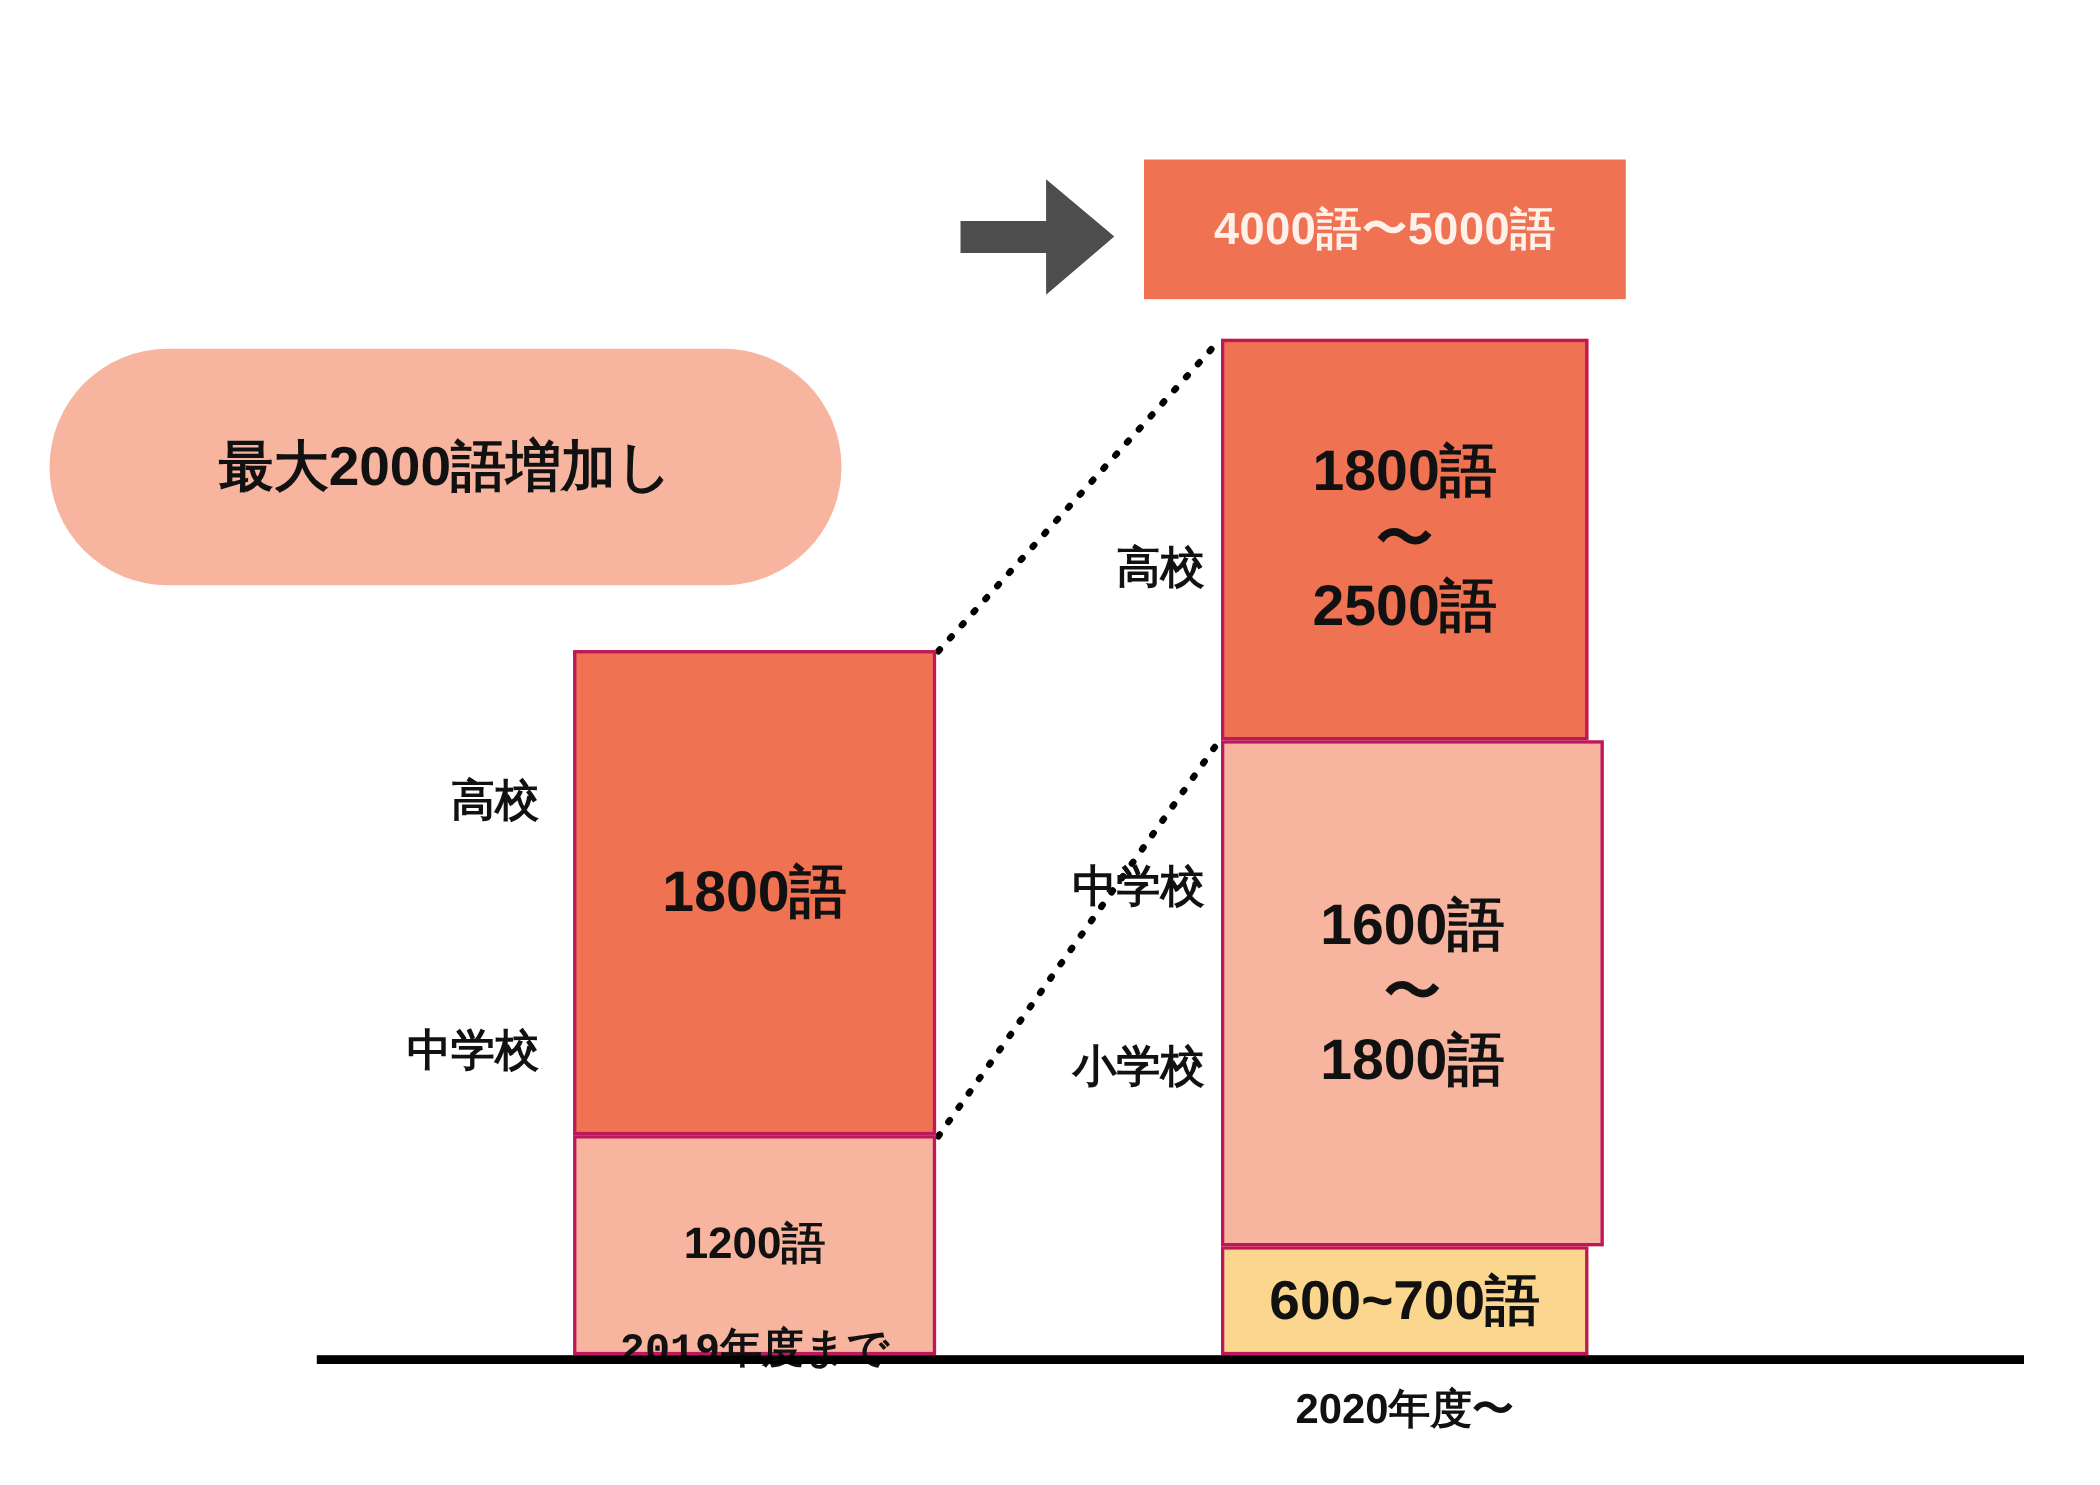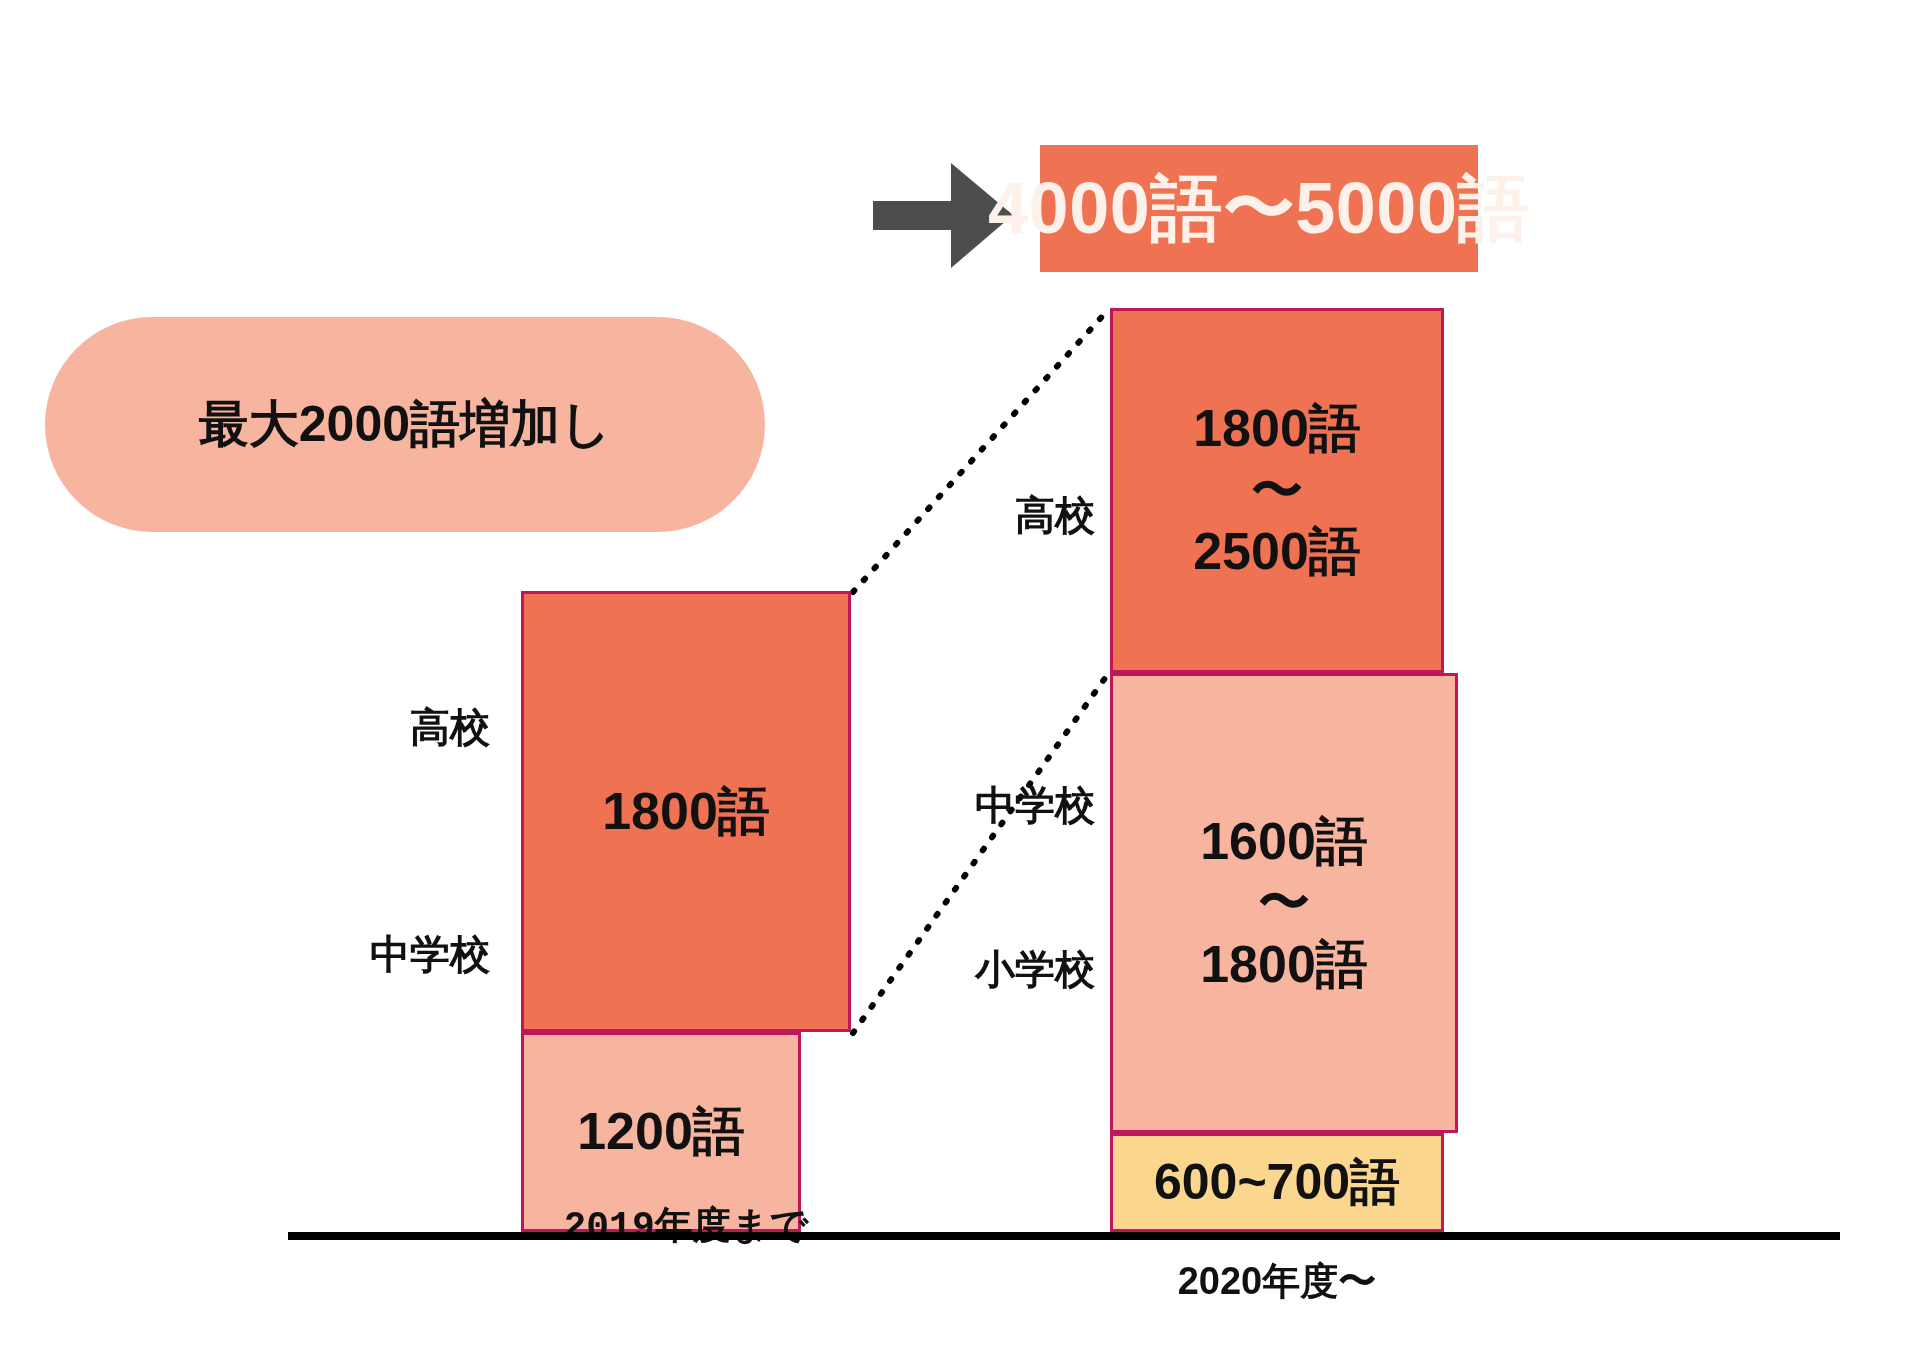--- a/index.html
+++ b/index.html
@@ -36,21 +36,21 @@
     top: 147px;
     width: 283px;
     height: 125px;
     font-size: 60px;
   }
   #pill-after {
     left: 1040px;
     top: 145px;
     width: 438px;
     height: 127px;
-    font-size: 72px;
+    font-size: 41px;
   }
 
   
   #arrow-wrap {
     position: absolute;
     left: 873px;
     top: 163px;
     width: 140px;
     height: 105px;
   }
@@ -121,21 +121,21 @@
     position: absolute;
     font-size: 38px;
     font-weight: 700;
     color: #111111;
     white-space: nowrap;
     text-align: center;
   }
 
   
   #left-high { left: 521px; top: 591px; width: 330px; height: 441px; font-size: 52px; }
-  #left-mid  { left: 521px; top: 1032px; width: 280px; height: 200px; font-size: 52px; }
+  #left-mid  { left: 521px; top: 1032px; width: 330px; height: 200px; font-size: 40px; }
   #left-high-label { left: 330px; top: 698px; width: 160px; }
   #left-mid-label  { left: 330px; top: 925px; width: 160px; }
   #left-axis-label { left: 521px; top: 1200px; width: 330px; font-family: Liberation Mono, monospace; }
 
   
   #right-high { left: 1110px; top: 308px; width: 334px; height: 365px; font-size: 52px; }
   #right-mid  { left: 1110px; top: 673px; width: 348px; height: 460px; font-size: 52px; }
   #right-elem { left: 1110px; top: 1133px; width: 334px; height: 99px; font-size: 50px; }
   #right-high-label { left: 975px; top: 489px; width: 120px; }
   #right-mid-label  { left: 950px; top: 780px; width: 145px; }

